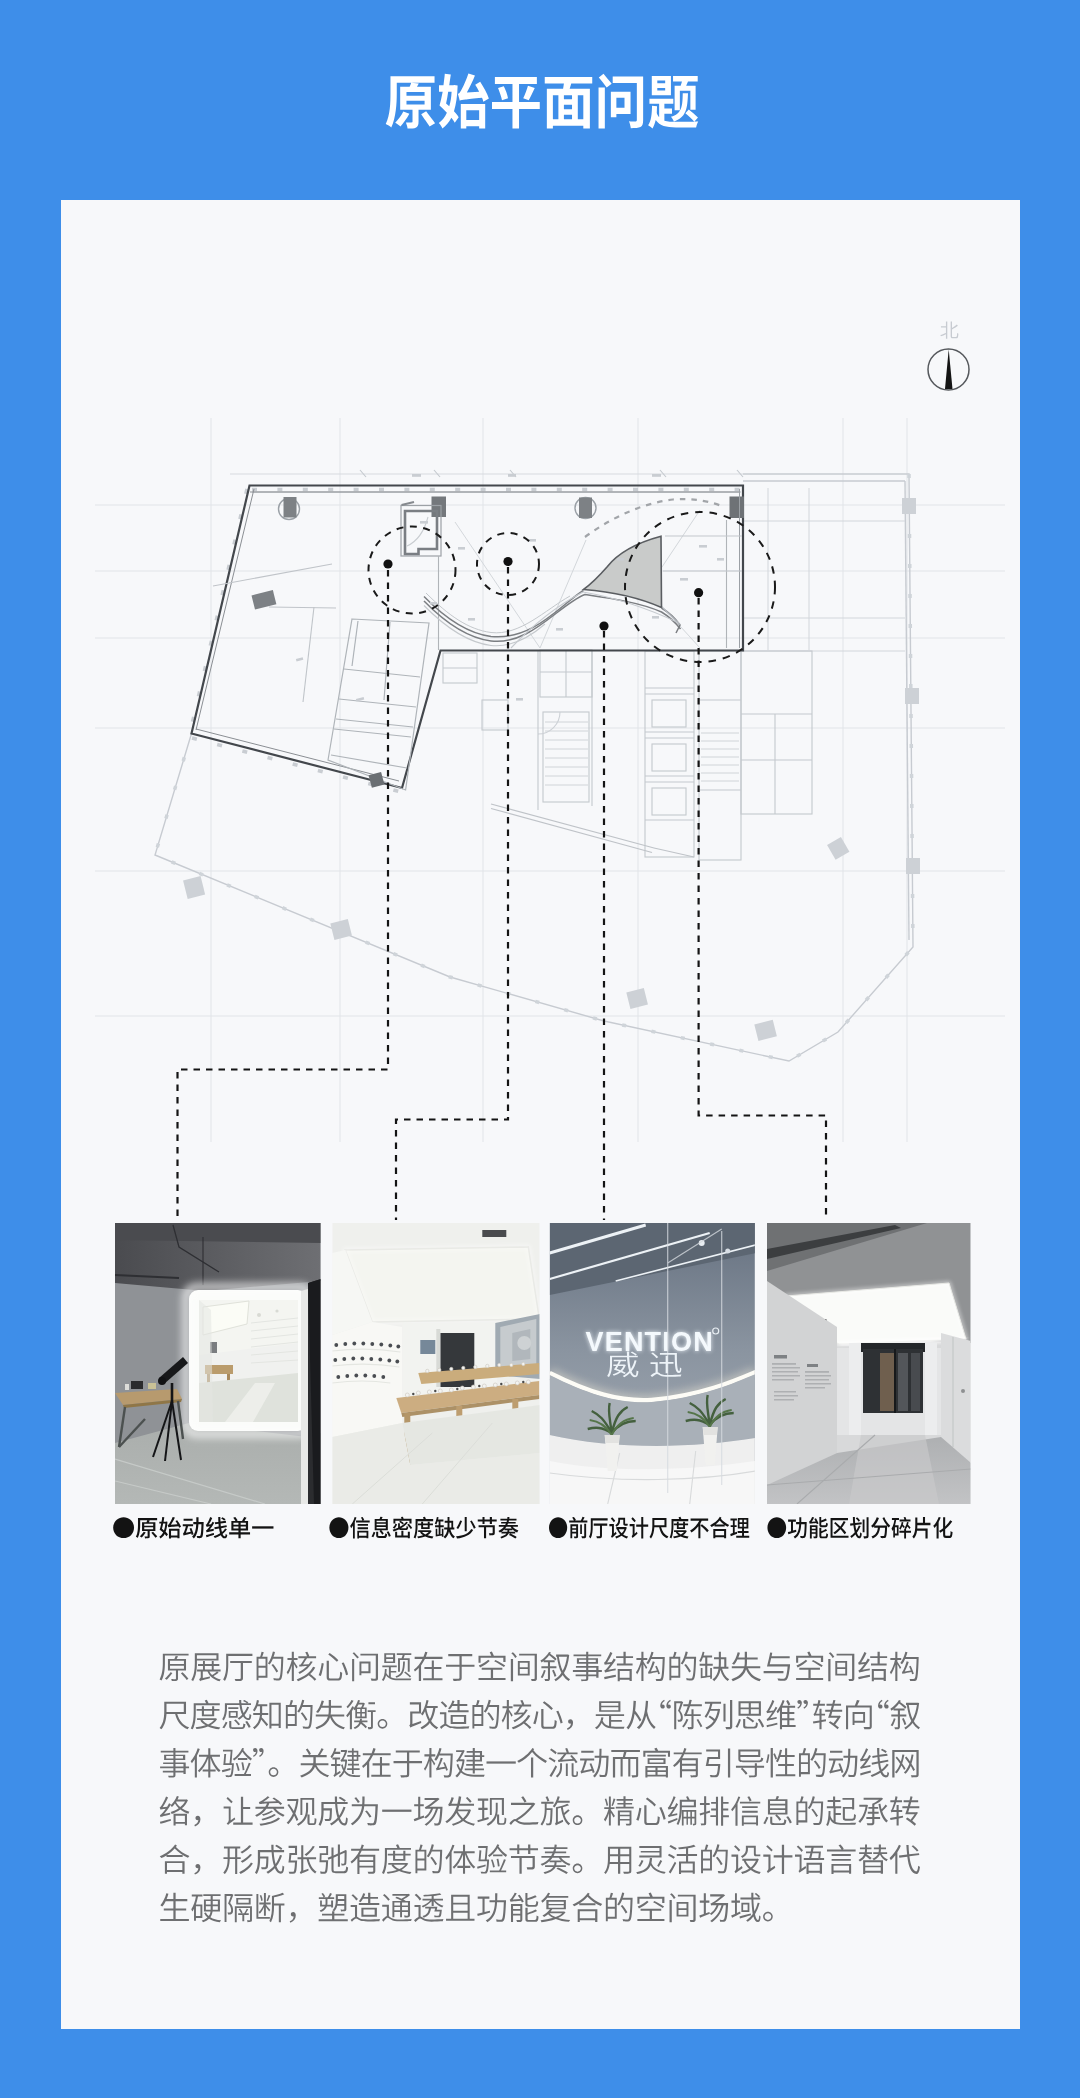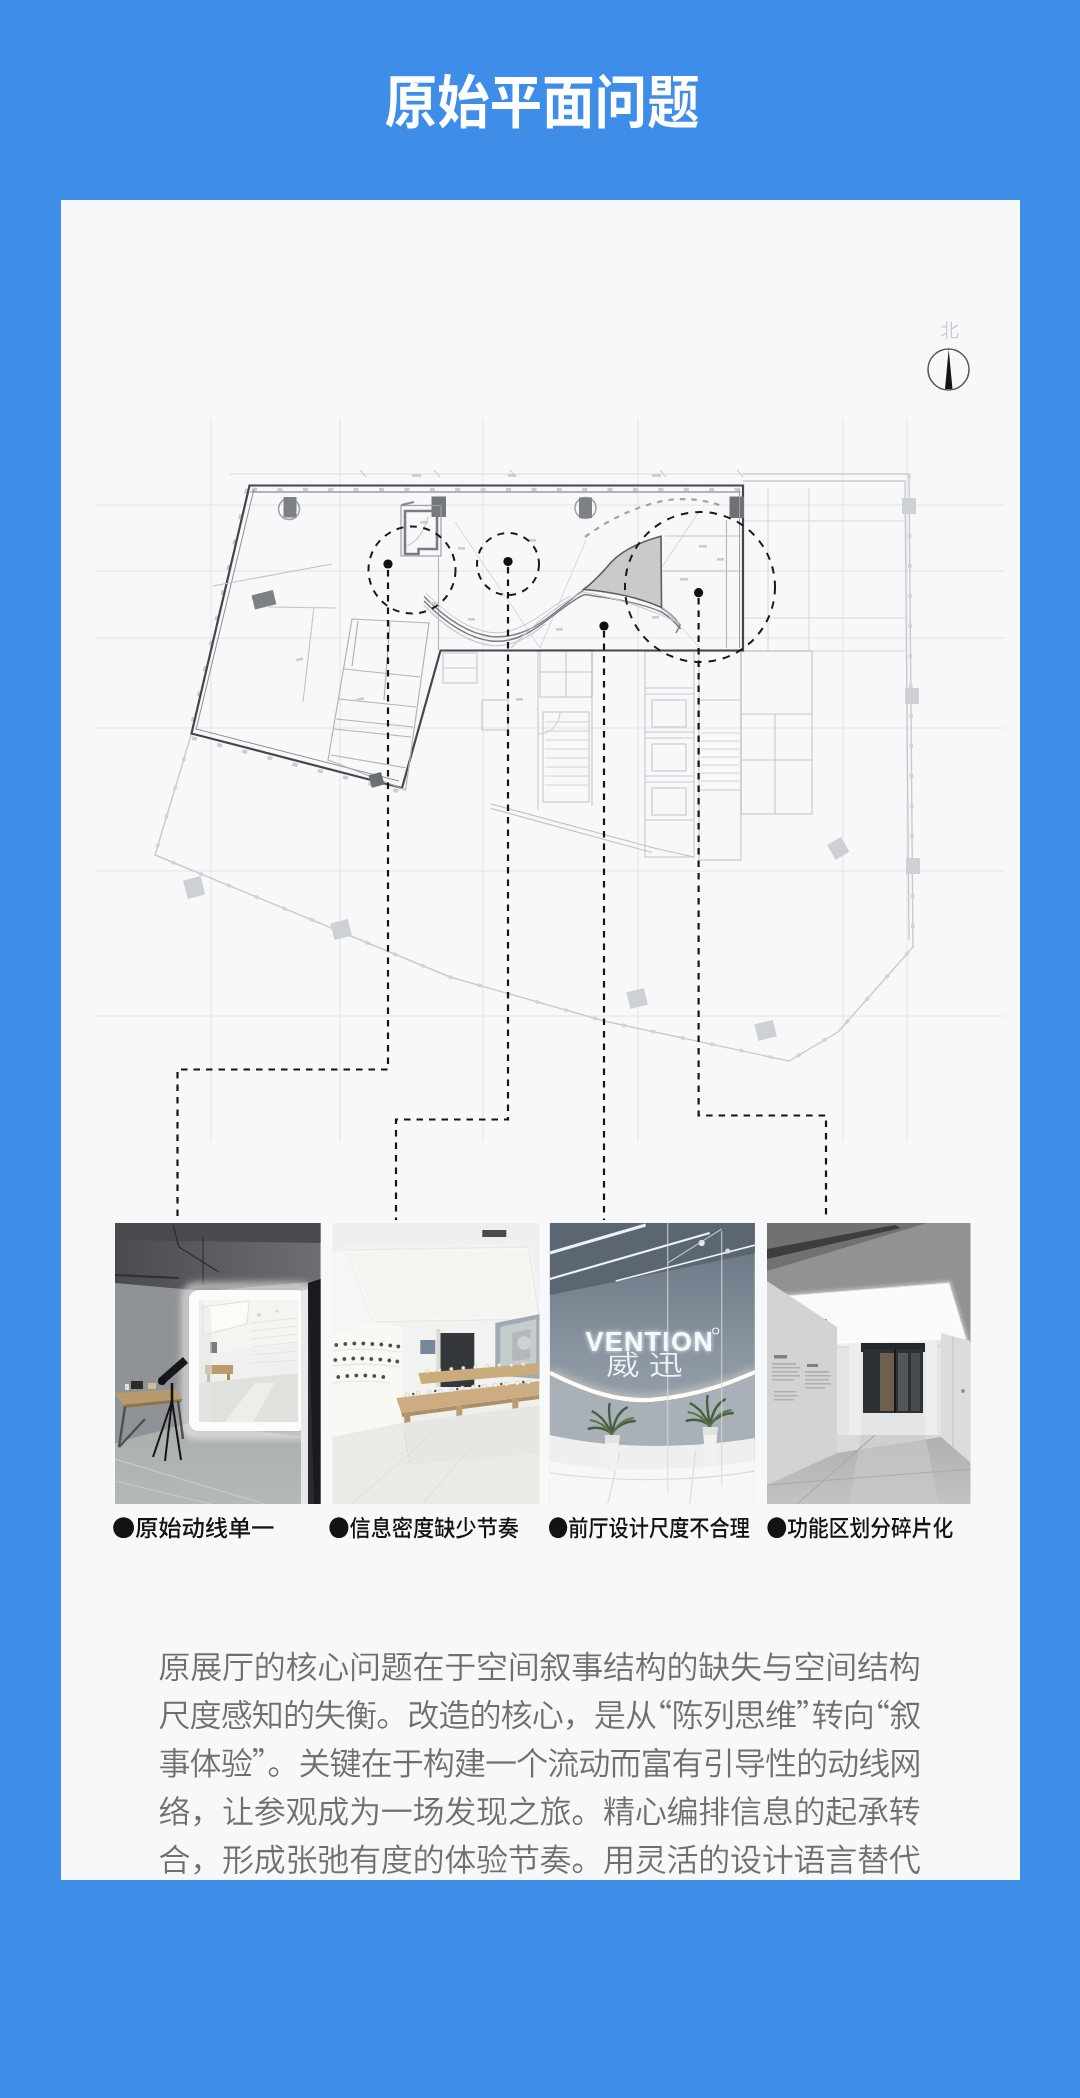--- a/index.html
+++ b/index.html
@@ -1,15 +1,15 @@
 <!DOCTYPE html>
 <html><head><meta charset="utf-8">
 <style>
 html,body{margin:0;padding:0;background:#3E8EE9;font-family:"Liberation Sans",sans-serif;}
-#root{position:relative;width:1080px;height:1880px;overflow:hidden;}
+#root{position:relative;width:1080px;height:2098px;overflow:hidden;}
 </style></head><body>
 <div id="root">
 <svg width="1080" height="2098" viewBox="0 0 1080 2098" style="position:absolute;left:0;top:0">
 <defs>
 
 <path id="gb0" d="M83-77H152V-64H83ZM83-107H152V-94H83ZM139-31C149-17 165 1 171 11L192 0C184-11 168-28 158-41ZM71-40C64-27 51-12 40-2C46 1 55 7 60 11C71 0 85-18 94-33ZM22-161V-103C22-72 21-28 4 2C10 4 21 10 25 14C43-19 46-69 46-103V-139H190V-161ZM101-139C100-135 97-130 95-125H59V-46H106V-6C106-4 105-3 102-3C99-3 89-3 81-3C83 3 87 11 87 18C102 18 112 18 120 14C127 11 129 5 129-6V-46H176V-125H123L130-136Z"></path>
 <path id="gb1" d="M90-66V18H111V10H160V18H183V-66ZM111-11V-45H160V-11ZM86-77C94-80 104-81 171-87C173-82 175-78 176-74L197-85C191-101 177-124 164-142L145-132C150-125 155-117 160-108L113-105C124-122 135-143 144-163L119-170C110-145 96-119 91-112C87-105 83-101 79-100C81-94 85-82 86-77ZM42-108H55C54-89 51-73 46-58L34-68C37-81 40-94 42-108ZM9-61C18-53 28-45 37-36C29-20 19-9 6-1C11 3 17 12 20 18C34 8 45-3 54-19C59-13 64-7 67-2L82-21C78-27 71-34 64-41C72-64 77-93 78-129L65-131L61-130H46C48-143 50-156 52-167L29-169C28-157 26-143 24-130H7V-108H21C17-90 13-74 9-61Z"></path>
 <path id="gb2" d="M32-121C38-107 45-90 47-79L70-86C68-98 61-114 54-127ZM146-128C142-115 135-97 128-86L149-79C156-90 164-106 172-121ZM9-73V-49H87V18H112V-49H191V-73H112V-134H180V-158H20V-134H87V-73Z"></path>
 <path id="gb3" d="M83-63H114V-48H83ZM83-82V-96H114V-82ZM83-29H114V-14H83ZM10-158V-136H83C82-130 81-124 80-118H18V18H41V8H157V18H182V-118H105L111-136H191V-158ZM41-14V-96H62V-14ZM157-14H136V-96H157Z"></path>
 <path id="gb4" d="M15-122V18H39V-122ZM16-157C26-146 40-131 46-122L65-135C58-144 43-158 34-169ZM69-160V-138H161V-11C161-8 160-6 157-6C153-6 141-6 131-7C134-1 137 10 138 17C155 17 167 16 175 13C183 9 185 2 185-11V-160ZM62-108V-21H83V-32H137V-108ZM83-87H114V-53H83Z"></path>

